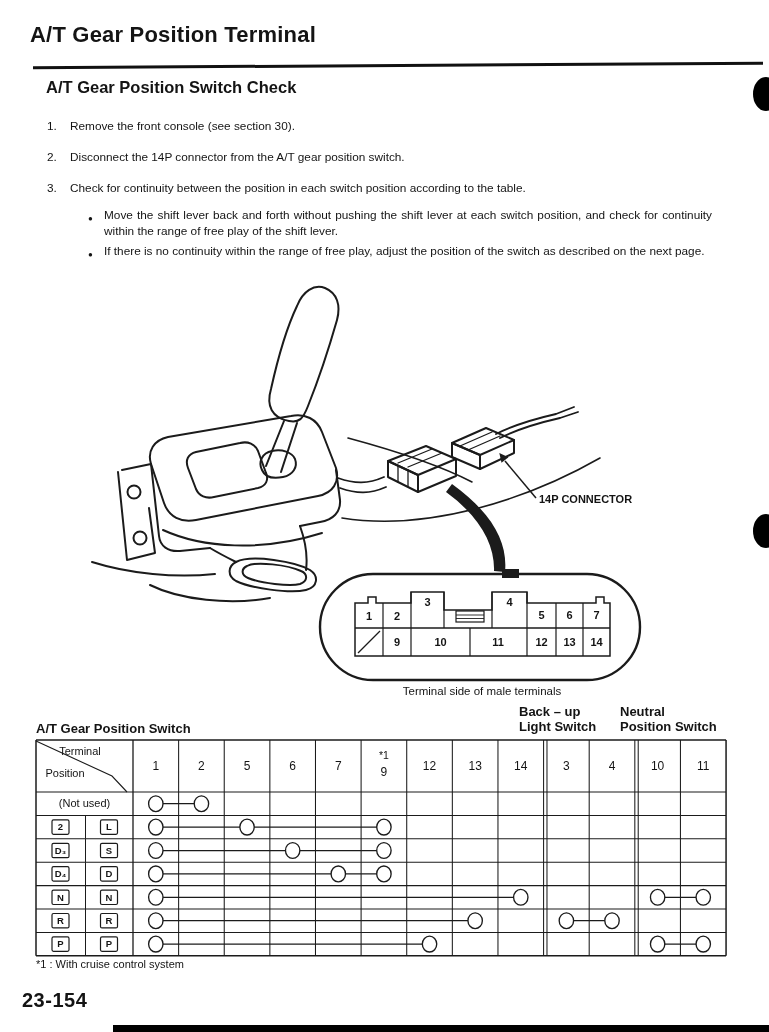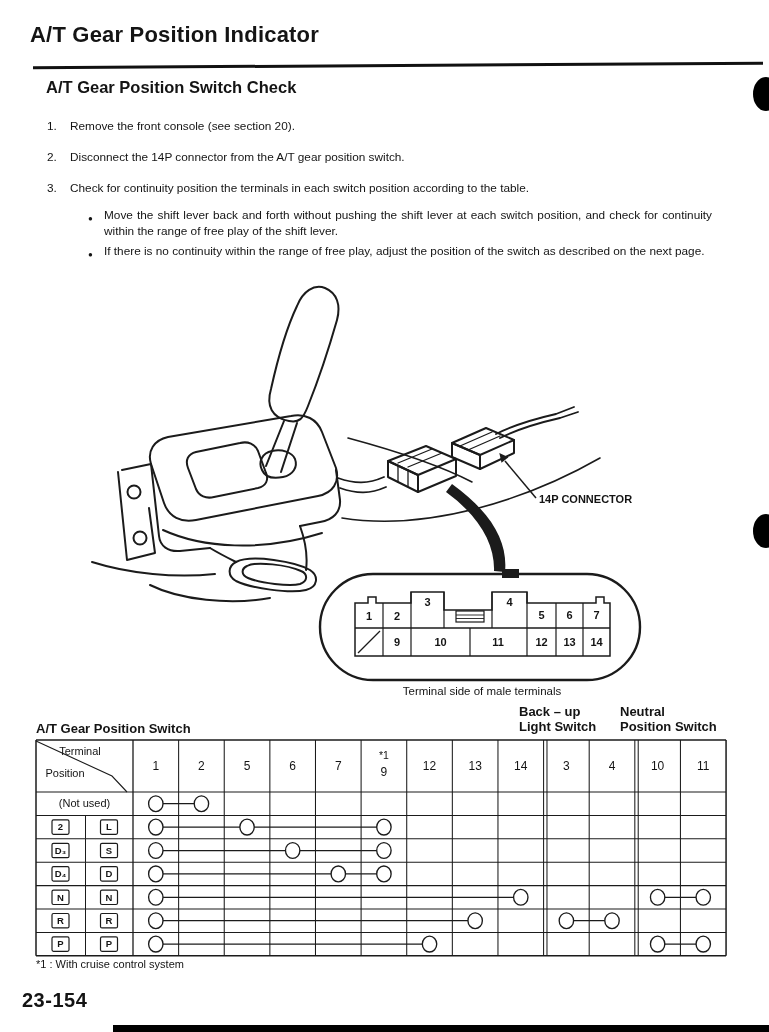--- a/index.html
+++ b/index.html
@@ -216,35 +216,35 @@
         <text x="109" y="944.9" text-anchor="middle" dominant-baseline="middle" style="font-size:9.5px;font-weight:bold;fill:#141414">P</text>
         <line x1="155.81" y1="944.1" x2="429.53" y2="944.1" stroke="#1b1b1b" stroke-width="1.25"></line>
         <ellipse cx="155.81" cy="944.1" rx="7.2" ry="7.9" fill="#fff" stroke="#1b1b1b" stroke-width="1.35"></ellipse>
         <ellipse cx="429.53" cy="944.1" rx="7.2" ry="7.9" fill="#fff" stroke="#1b1b1b" stroke-width="1.35"></ellipse>
         <line x1="657.6299999999999" y1="944.1" x2="703.2499999999999" y2="944.1" stroke="#1b1b1b" stroke-width="1.25"></line>
         <ellipse cx="657.6299999999999" cy="944.1" rx="7.2" ry="7.9" fill="#fff" stroke="#1b1b1b" stroke-width="1.35"></ellipse>
         <ellipse cx="703.2499999999999" cy="944.1" rx="7.2" ry="7.9" fill="#fff" stroke="#1b1b1b" stroke-width="1.35"></ellipse>
       </g>
   </svg>
 
-  <div class="abs title">A/T Gear Position Indicator</div>
+  <div class="abs title">A/T Gear Position Terminal</div>
   <div class="abs rule"></div>
   <div class="abs sectitle">A/T Gear Position Switch Check</div>
 
   <div class="abs step" style="top:119px">
     <span class="stepnum">1.</span>
-    <span>Remove the front console (see section 20).</span>
+    <span>Remove the front console (see section 30).</span>
   </div>
   <div class="abs step" style="top:150px">
     <span class="stepnum">2.</span>
     <span>Disconnect the 14P connector from the A/T gear position switch.</span>
   </div>
   <div class="abs step" style="top:181px">
     <span class="stepnum">3.</span>
-    <span>Check for continuity position the terminals in each switch position according to the table.</span>
+    <span>Check for continuity between the position in each switch position according to the table.</span>
   </div>
 
   <div class="abs bullets">
     <div class="bullet">
       <span class="blt">●</span>
       <div class="btxt">Move the shift lever back and forth without pushing the shift lever at each switch position, and check for continuity within the range of free play of the shift lever.</div>
     </div>
     <div class="bullet">
       <span class="blt">●</span>
       <div class="btxt">If there is no continuity within the range of free play, adjust the position of the switch as described on the next page.</div>

